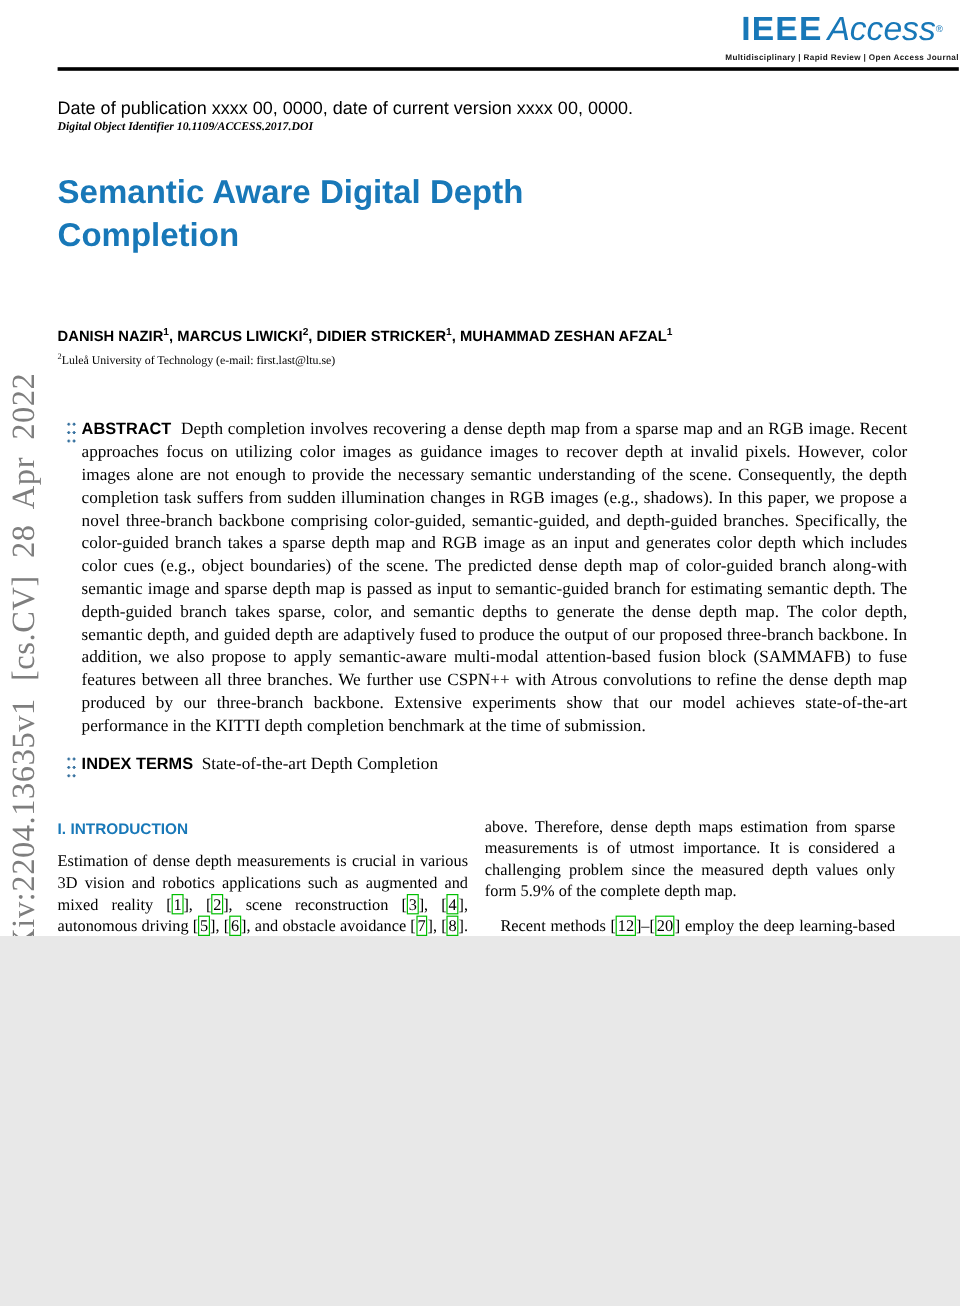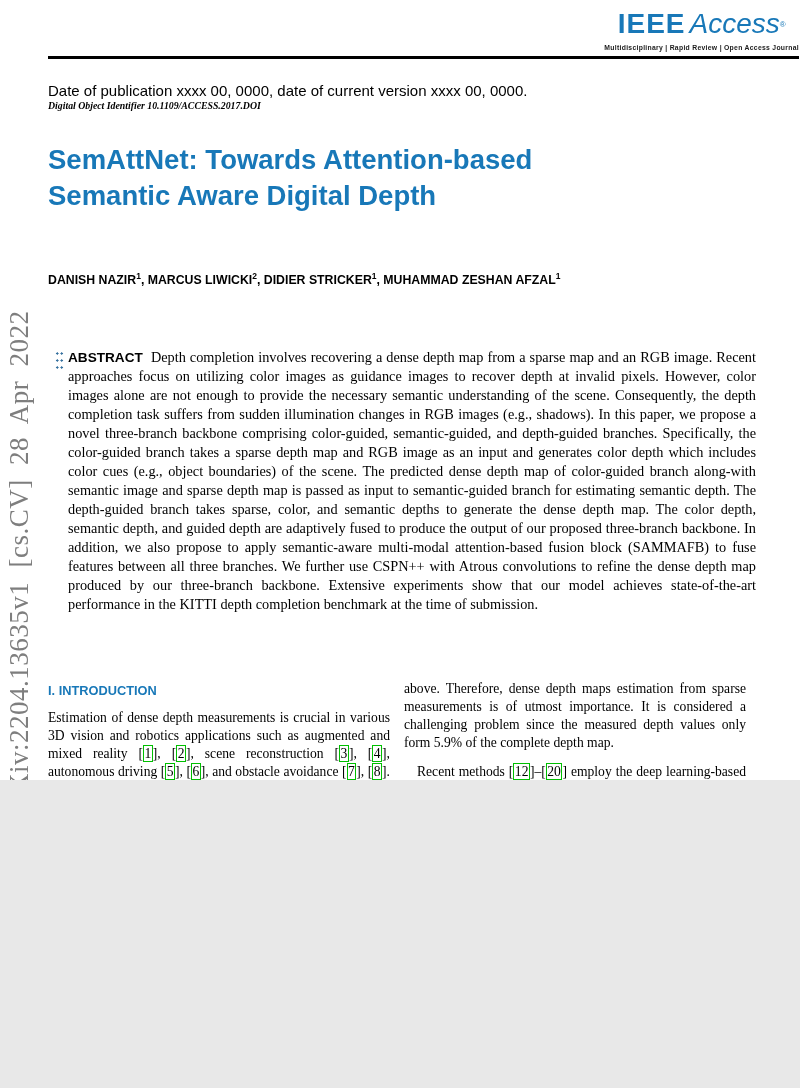--- a/index.html
+++ b/index.html
@@ -77,33 +77,38 @@
     <div class="logo-tagline">Multidisciplinary | Rapid Review | Open Access Journal</div>
   </div>
   <div class="header-rule"></div>
 
   <div class="date-line">Date of publication xxxx 00, 0000, date of current version xxxx 00, 0000.</div>
   <div class="doi-line">Digital Object Identifier 10.1109/ACCESS.2017.DOI</div>
 
   <div class="arxiv">arXiv:2204.13635v1  [cs.CV]  28 Apr 2022</div>
 
   <div class="title">
-      <div>SemAttNet: Towards Attention-based</div>
       <div>Semantic Aware Digital Depth</div>
+      <div>Completion</div>
     </div>
 
   <div class="authors"><span>DANISH NAZIR</span><sup>1</sup>, <span>MARCUS LIWICKI</span><sup>2</sup>, <span>DIDIER STRICKER</span><sup>1</sup>, <span>MUHAMMAD ZESHAN AFZAL</span><sup>1</sup></div>
 
   <div class="affils">
+      <div><sup>2</sup>Luleå University of Technology (e-mail: first.last@ltu.se)</div>
     </div>
 
   <div class="front-matter">
     <p class="abstract">
       <span class="vdots"></span>
       <span class="lab">ABSTRACT</span>&nbsp;&nbsp;<span>Depth completion involves recovering a dense depth map from a sparse map and an RGB image. Recent approaches focus on utilizing color images as guidance images to recover depth at invalid pixels. However, color images alone are not enough to provide the necessary semantic understanding of the scene. Consequently, the depth completion task suffers from sudden illumination changes in RGB images (e.g., shadows). In this paper, we propose a novel three-branch backbone comprising color-guided, semantic-guided, and depth-guided branches. Specifically, the color-guided branch takes a sparse depth map and RGB image as an input and generates color depth which includes color cues (e.g., object boundaries) of the scene. The predicted dense depth map of color-guided branch along-with semantic image and sparse depth map is passed as input to semantic-guided branch for estimating semantic depth. The depth-guided branch takes sparse, color, and semantic depths to generate the dense depth map. The color depth, semantic depth, and guided depth are adaptively fused to produce the output of our proposed three-branch backbone. In addition, we also propose to apply semantic-aware multi-modal attention-based fusion block (SAMMAFB) to fuse features between all three branches. We further use CSPN++ with Atrous convolutions to refine the dense depth map produced by our three-branch backbone. Extensive experiments show that our model achieves state-of-the-art performance in the KITTI depth completion benchmark at the time of submission.</span>
+    </p>
+    <p class="index-terms">
+      <span class="vdots"></span>
+      <span class="lab">INDEX TERMS</span>&nbsp;&nbsp;<span>State-of-the-art Depth Completion</span>
     </p>
   </div>
 
   <div class="columns">
     <div class="col">
       <div class="sec-heading">I. INTRODUCTION</div>
       <p class="para">Estimation of dense depth measurements is crucial in various 3D vision and robotics applications such as augmented and mixed reality [<span class="cite">1</span>], [<span class="cite">2</span>], scene reconstruction [<span class="cite">3</span>], [<span class="cite">4</span>], autonomous driving [<span class="cite">5</span>], [<span class="cite">6</span>], and obstacle avoidance [<span class="cite">7</span>], [<span class="cite">8</span>]. For obtaining a reliable prediction of depth in outdoor scenes, measurements from various sensors are used. Most commonly used sensors include RGB cameras in a stereo setting, light detection and ranging (LiDAR), and time of flight (ToF) cameras [<span class="cite">9</span>]. Among all the sensors, LiDAR is considered the most reliable and efficient, and it produces accurate depth measurements in an outdoor setting [<span class="cite">8</span>]. However, the density of LiDAR depth measurements is sparse, with a considerable amount of missing depth data [<span class="cite">10</span>], [<span class="cite">11</span>]. For example, the LiDAR sensor for mobile applications [<span class="cite">8</span>], Velodyne HDL-64e, which is also used in the KITTI [<span class="cite">10</span>], [<span class="cite">11</span>] dataset produces depth maps consisting of valid depth values only on 5.9% pixels. Such sparse depth maps cannot be utilized directly in the application areas mentioned</p>
     </div>
     <div class="col">
       <p class="para">above. Therefore, dense depth maps estimation from sparse measurements is of utmost importance. It is considered a challenging problem since the measured depth values only form 5.9% of the complete depth map.</p>

